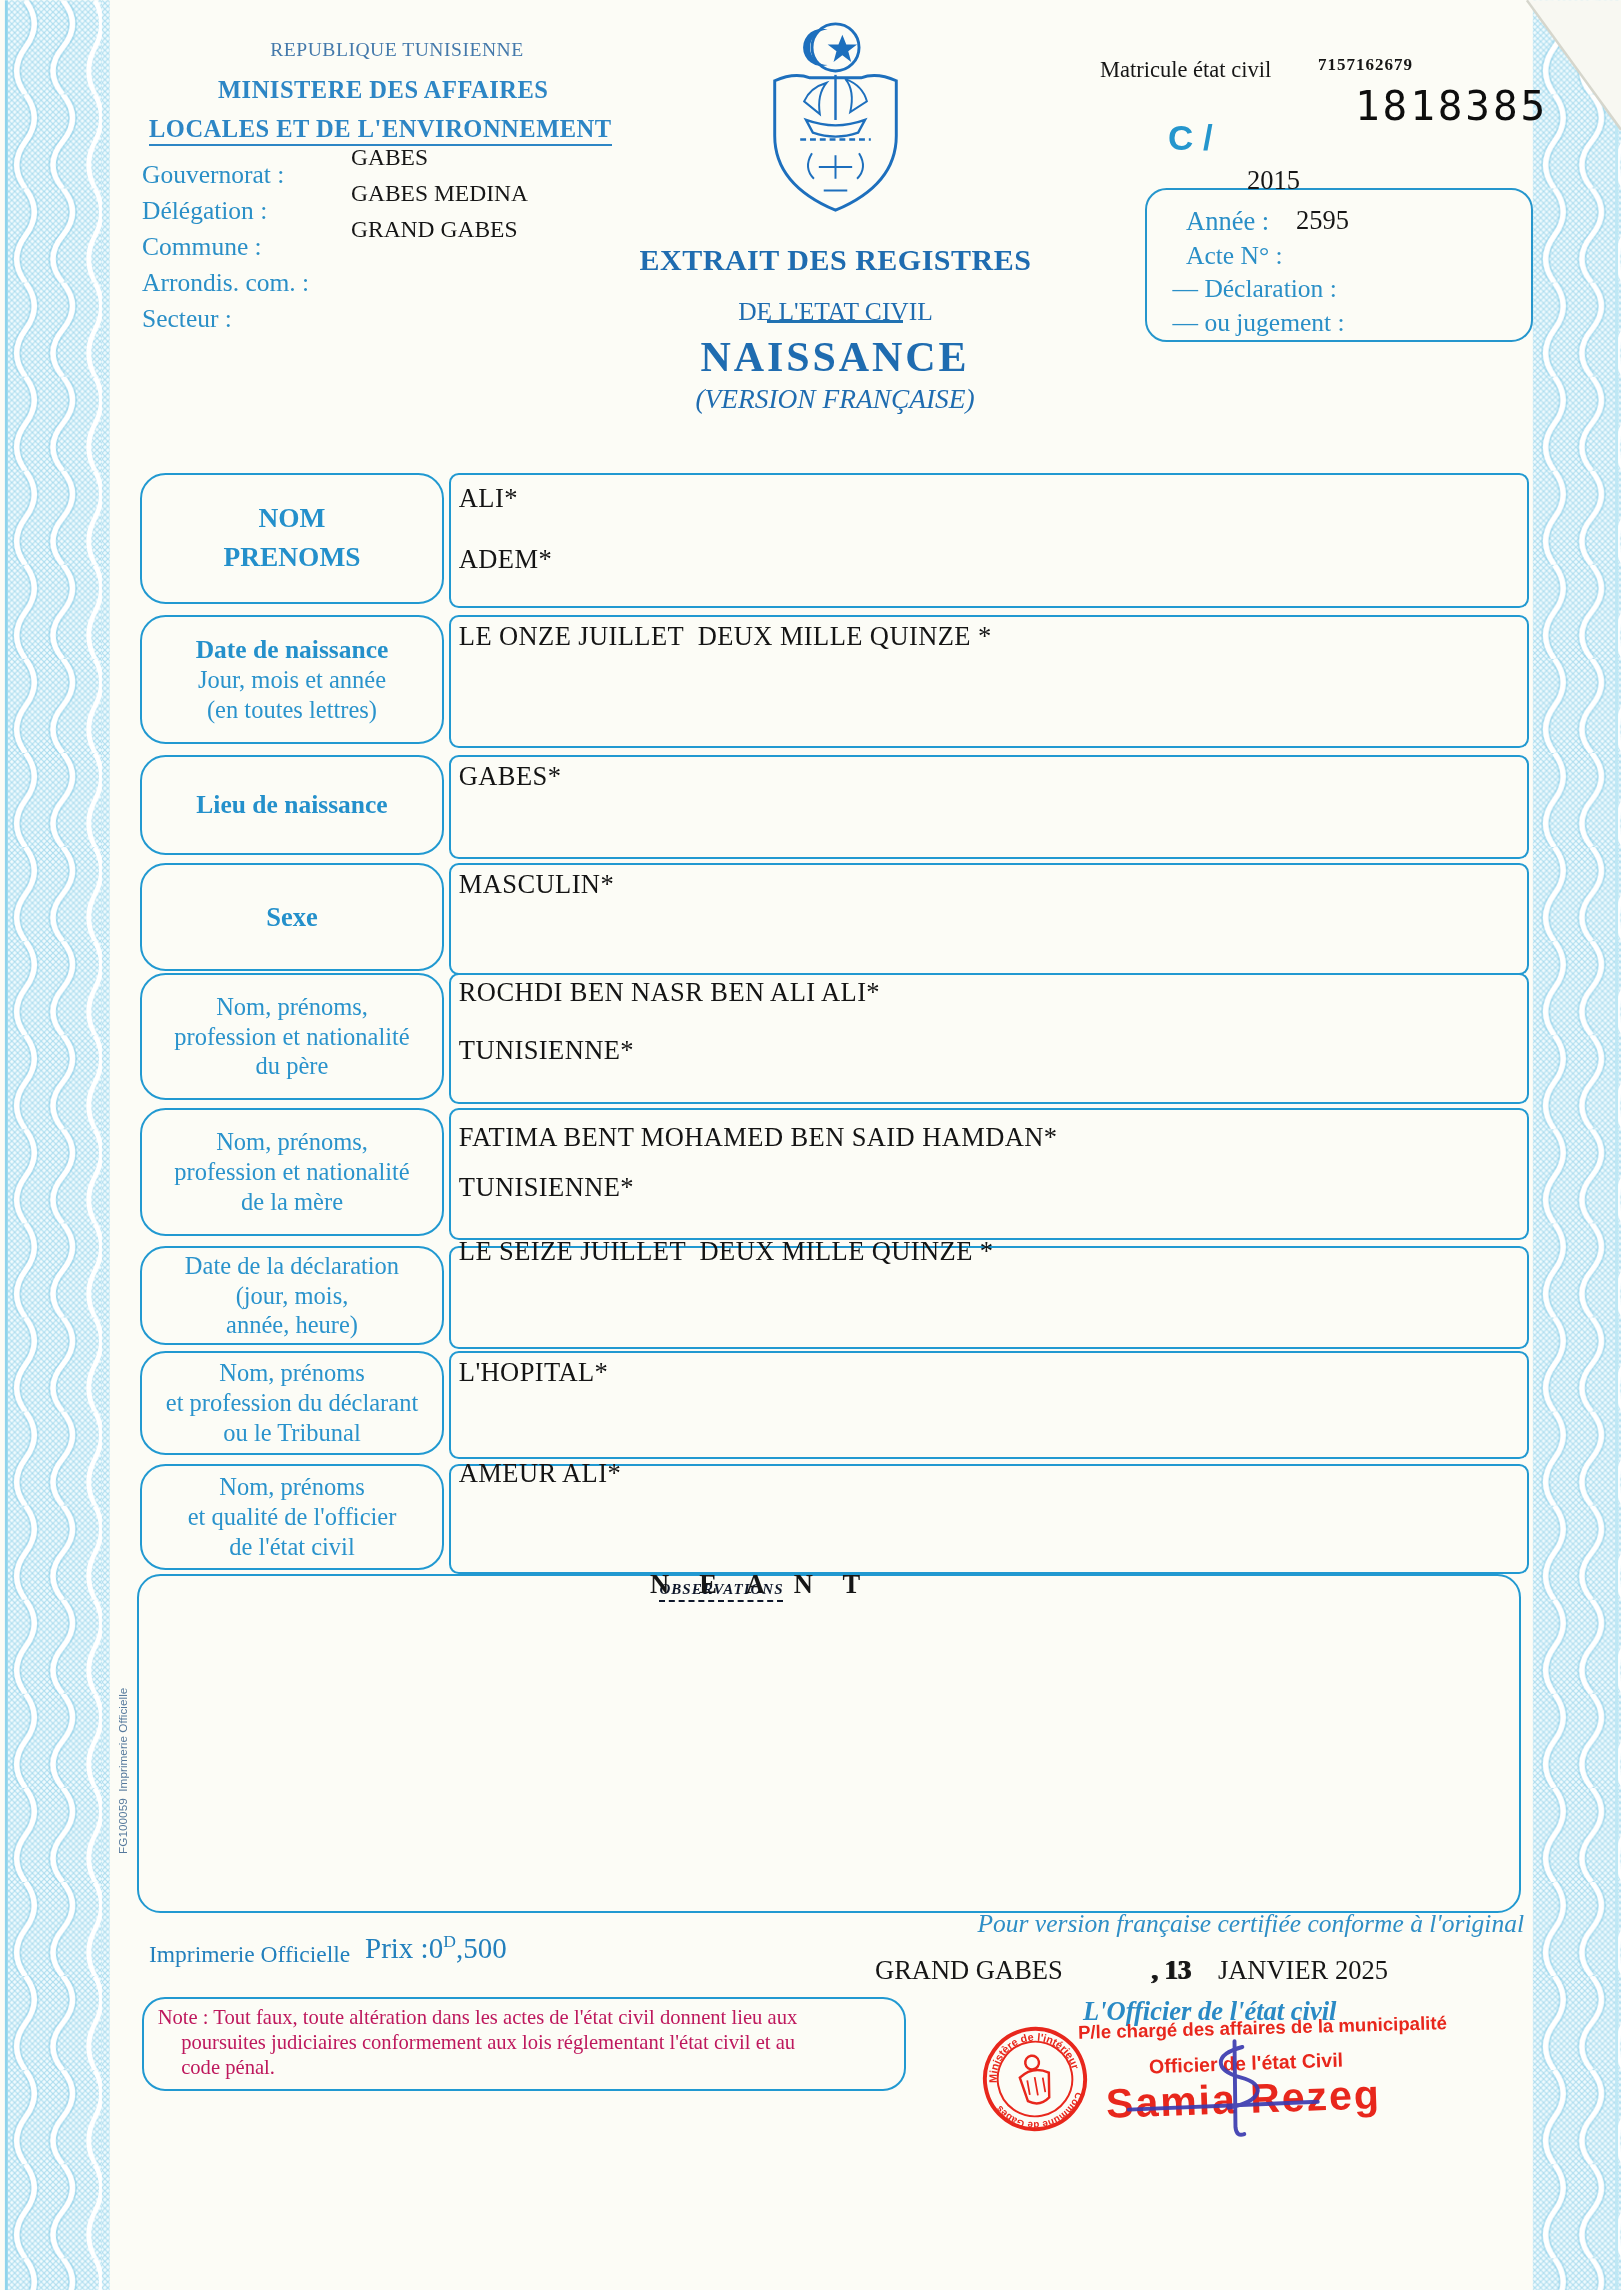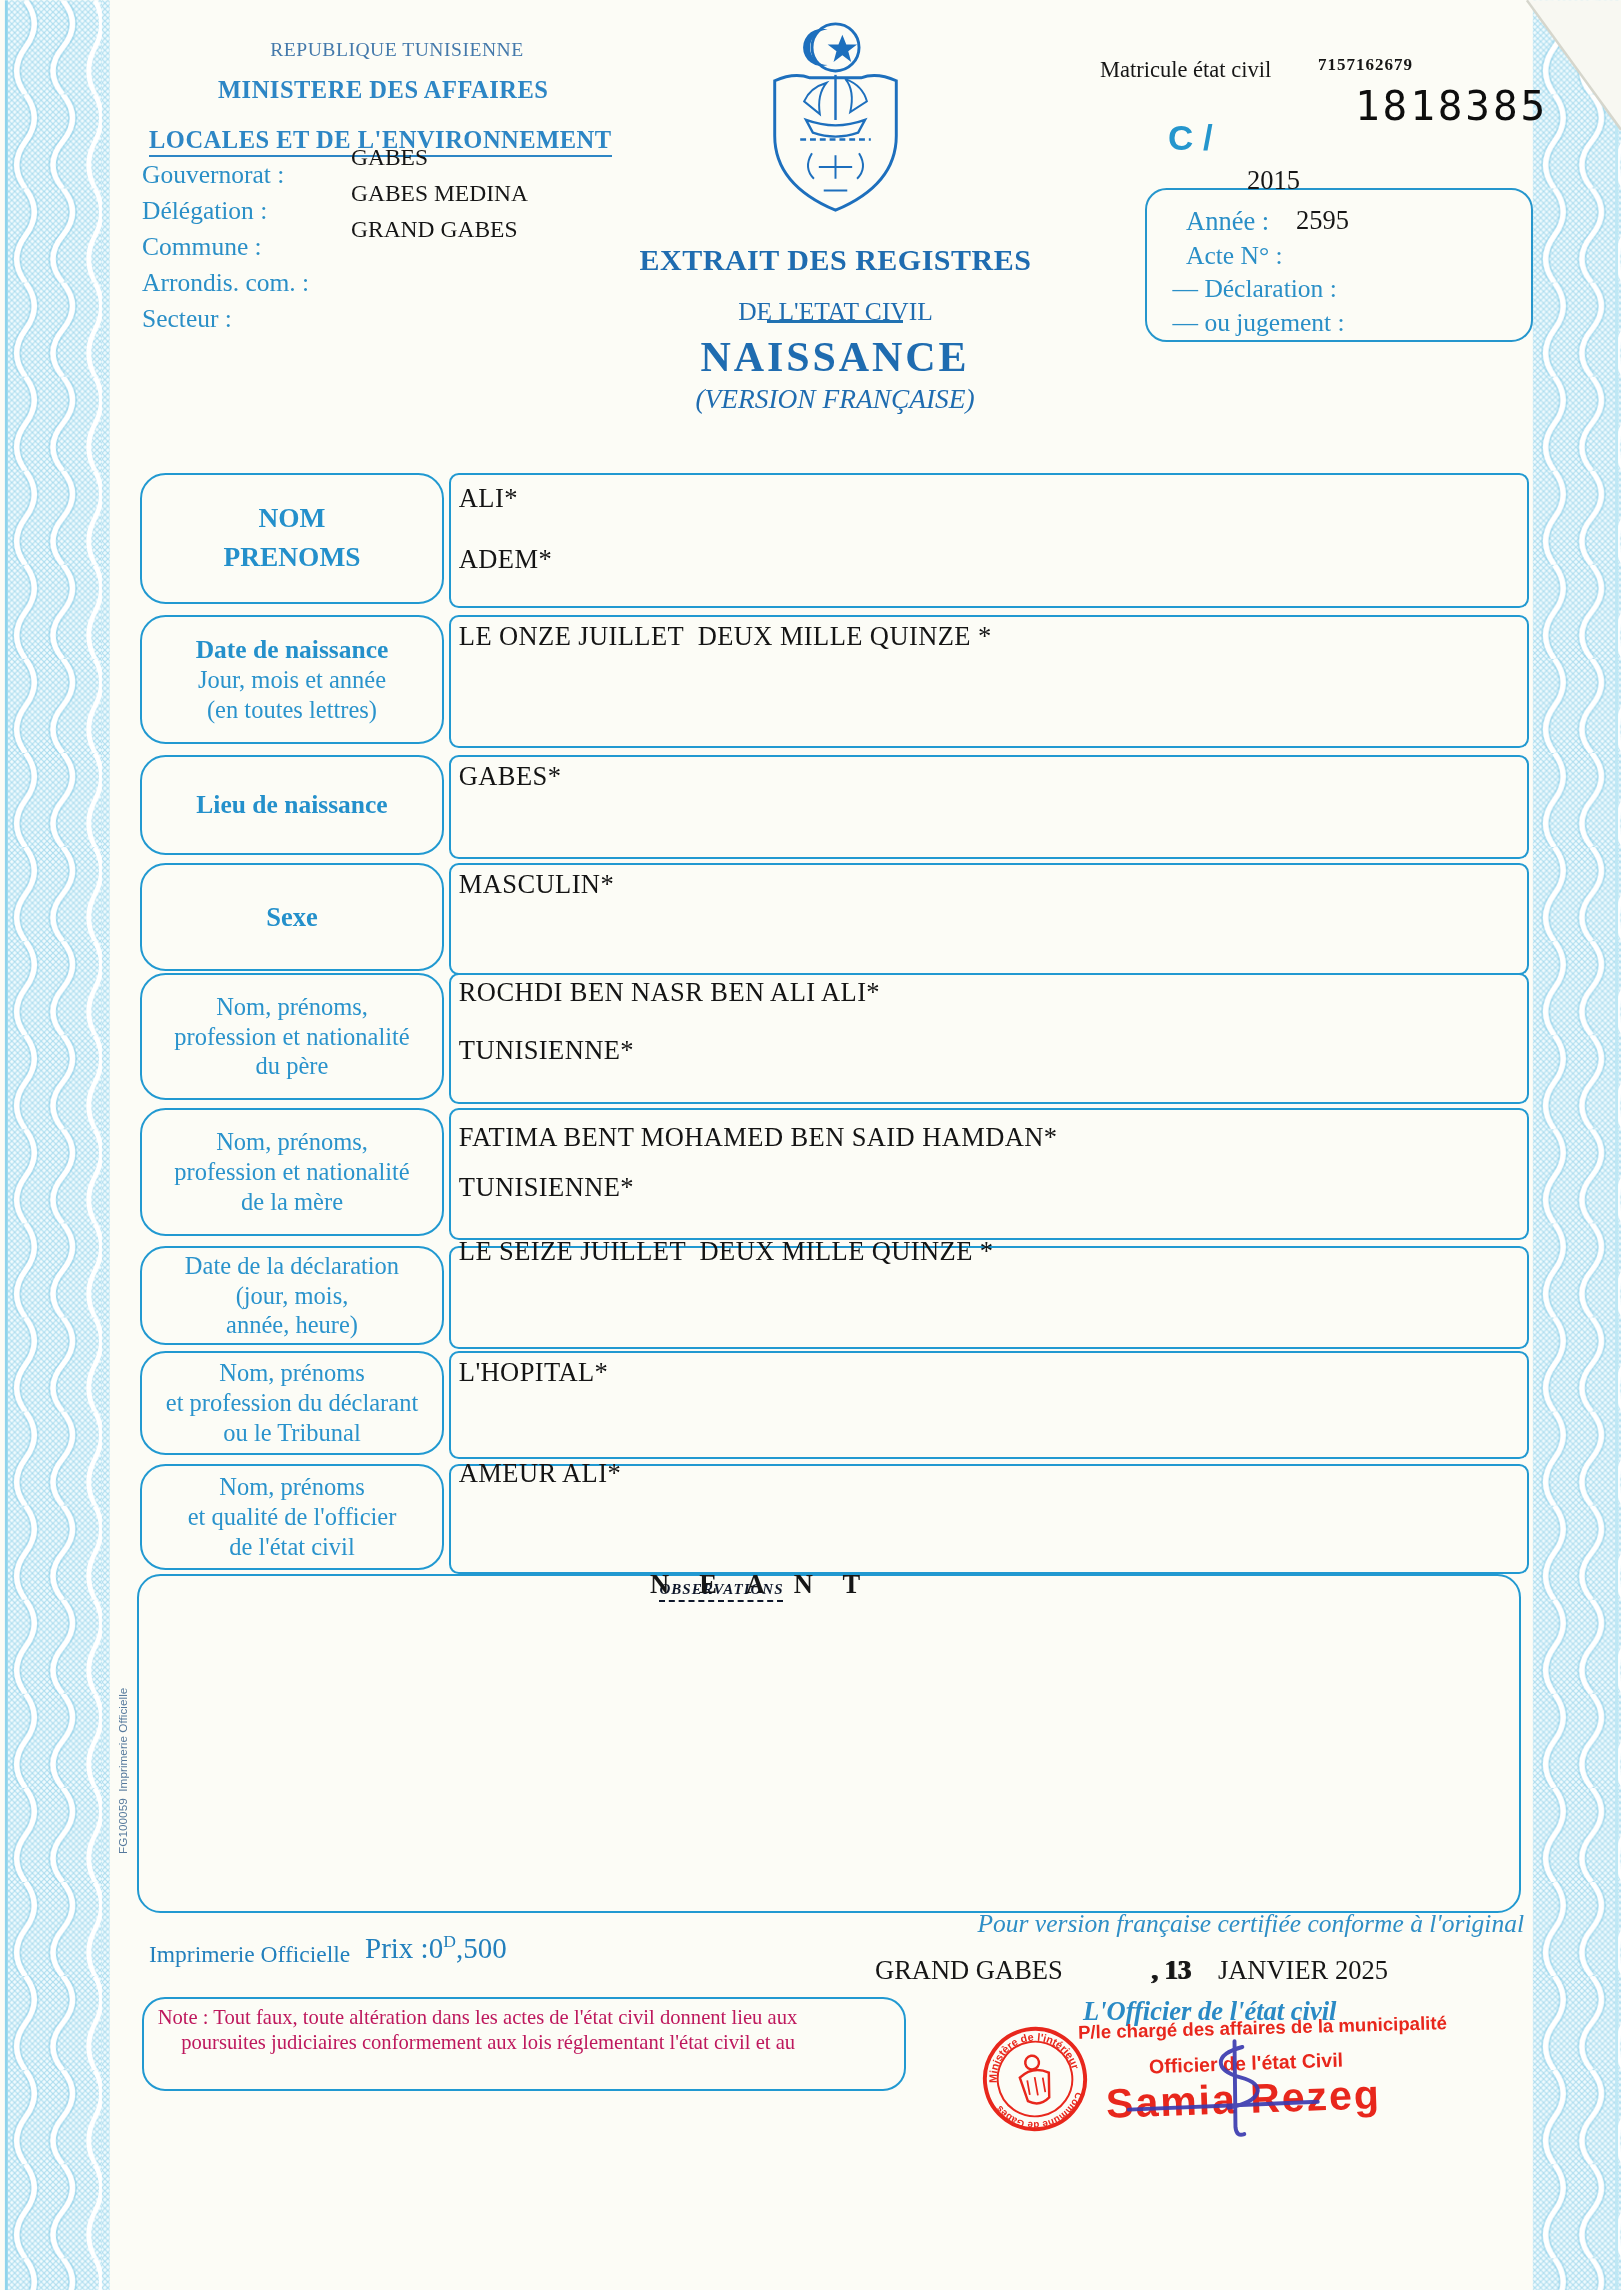--- a/index.html
+++ b/index.html
@@ -60,21 +60,21 @@
   <rect x="1564" y="0" width="90" height="2337" fill="url(#gwave)"></rect>
   <rect x="5" y="0" width="3" height="2337" fill="#8fd4ec"></rect>
   <rect x="1648" y="0" width="3" height="2337" fill="#bfe8f5"></rect>
 
   <polygon points="1558,0 1654,0 1654,132" fill="#f8f8f2"></polygon>
   <line x1="1558" y1="0" x2="1654" y2="132" stroke="#d6d6cc" stroke-width="2.5"></line>
 </svg>
 
 <div class="abs blue center" style="left:250px;top:39px;width:294px;font-size:19.6px;letter-spacing:0.5px;color:#4479ab">REPUBLIQUE TUNISIENNE</div>
 <div class="abs bold" style="left:218px;top:76px;font-size:24.5px;color:#2d86c5;letter-spacing:0.5px">MINISTERE DES AFFAIRES</div>
-<div class="abs bold" style="left:149px;top:126px;font-size:24.5px;color:#2d86c5;letter-spacing:0.5px;border-bottom:2px solid #2d86c5;padding-bottom:1px">LOCALES ET DE L'ENVIRONNEMENT</div>
+<div class="abs bold" style="left:149px;top:115px;font-size:24.5px;color:#2d86c5;letter-spacing:0.5px;border-bottom:2px solid #2d86c5;padding-bottom:1px">LOCALES ET DE L'ENVIRONNEMENT</div>
 
 <div class="abs adminlabels blue" style="left:142px;top:157px">
   <div>Gouvernorat :</div>
   <div>Délégation :</div>
   <div>Commune :</div>
   <div>Arrondis. com. :</div>
   <div>Secteur :</div>
 </div>
 <div class="abs adminvalues black" style="left:351px;top:139px">
   <div>GABES</div>
@@ -214,20 +214,21 @@
 
 <div class="abs ital" style="left:843px;top:1909px;width:681px;text-align:right;font-size:25.5px;color:#2e8ec6">Pour version française certifiée conforme à l'original</div>
 
 <div class="abs black" style="left:875px;top:1955px;font-size:26.5px">
   <span>GRAND GABES</span><span style="margin-left:88px;font-weight:bold;text-shadow:1.5px 0 0 #222">, 13</span><span style="margin-left:27.4px">JANVIER 2025</span>
 </div>
 
 <div class="notebox">
   <div>Note : Tout faux, toute altération dans les actes de l'état civil donnent lieu aux</div>
   <div style="margin-left:23.5px">poursuites judiciaires conformement aux lois réglementant l'état civil et au</div>
+  <div style="margin-left:23.5px">code pénal.</div>
 </div>
 
 <div class="abs ital bold" style="left:1083px;top:1996px;font-size:26.5px;color:#2a8ac5">L'Officier de l'état civil</div>
 
 <div class="abs redstamp" style="left:1078px;top:2017px;font-size:18.6px;transform:rotate(-1.5deg)">P/le chargé des affaires de la municipalité</div>
 <div class="abs redstamp" style="left:1149px;top:2052px;font-size:19.6px;transform:rotate(-2deg)">Officier de l'état Civil</div>
 <div class="abs redstamp" style="left:1106px;top:2076px;font-size:41px;letter-spacing:2px;transform:rotate(-2deg)">Samia Rezeg</div>
 
 <svg class="abs" style="left:980px;top:2023px;transform:rotate(-10deg)" width="110" height="112" viewBox="0 0 112 114">
   <circle cx="56" cy="57" r="51" fill="none" stroke="#e8271c" stroke-width="4"></circle>

